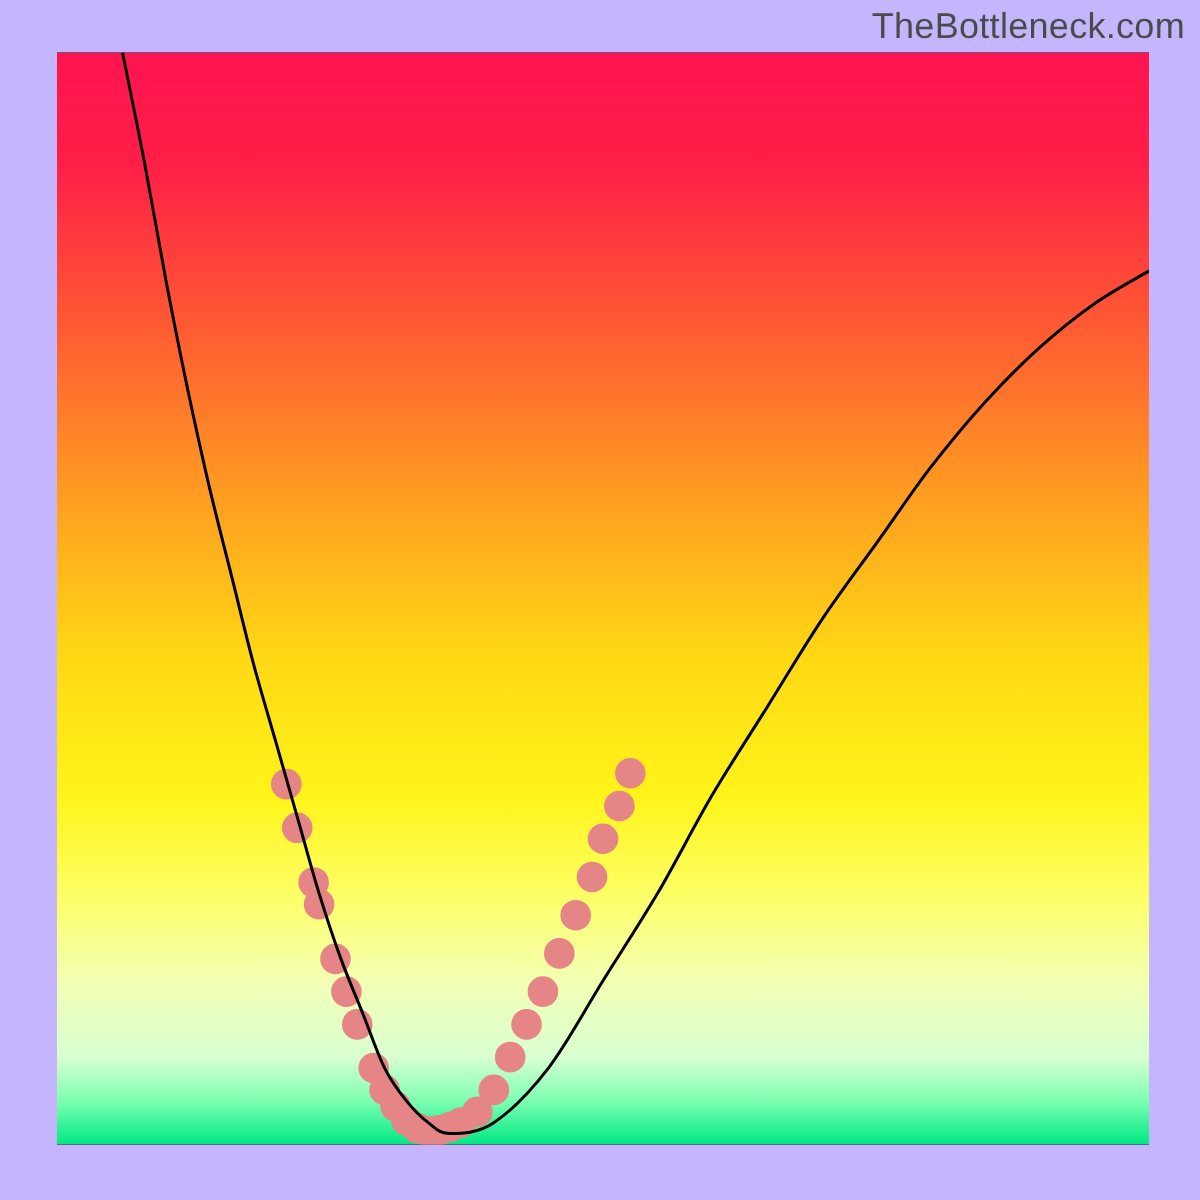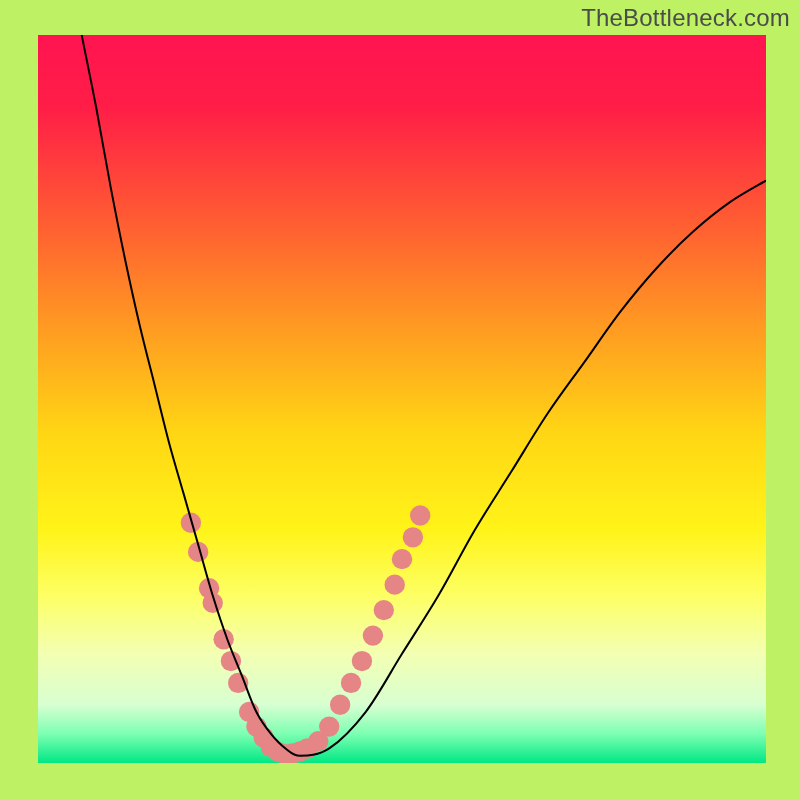--- a/index.html
+++ b/index.html
@@ -8,21 +8,21 @@
     width: 800px;
     height: 800px;
     background: #000;
     font-family: Arial, Helvetica, sans-serif;
     overflow: hidden;
   }
   .outer {
     position: relative;
     width: 800px;
     height: 800px;
-    background: #bef264;
+    background: #c4b5fd;
   }
   .watermark {
     position: absolute;
     top: 4px;
     right: 10px;
     color: #4b4b4b;
     font-size: 24px;
     font-weight: 500;
     letter-spacing: 0.2px;
     z-index: 10;

